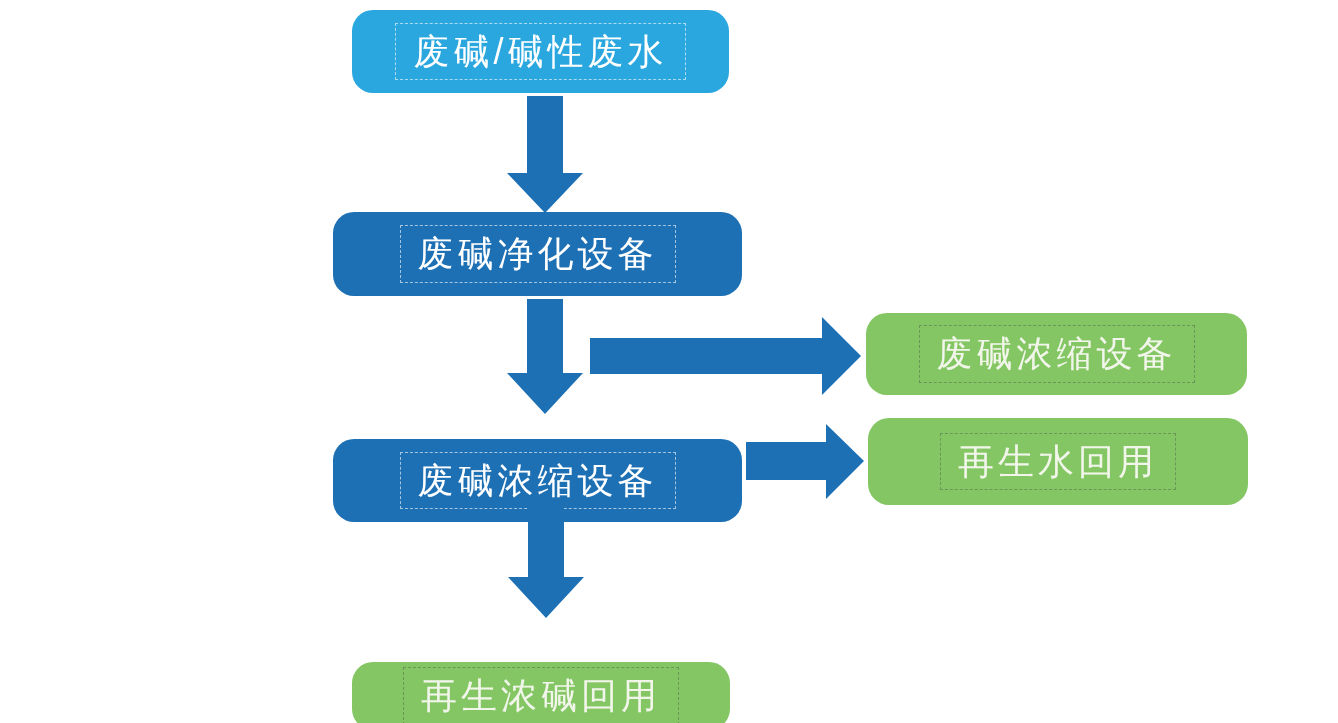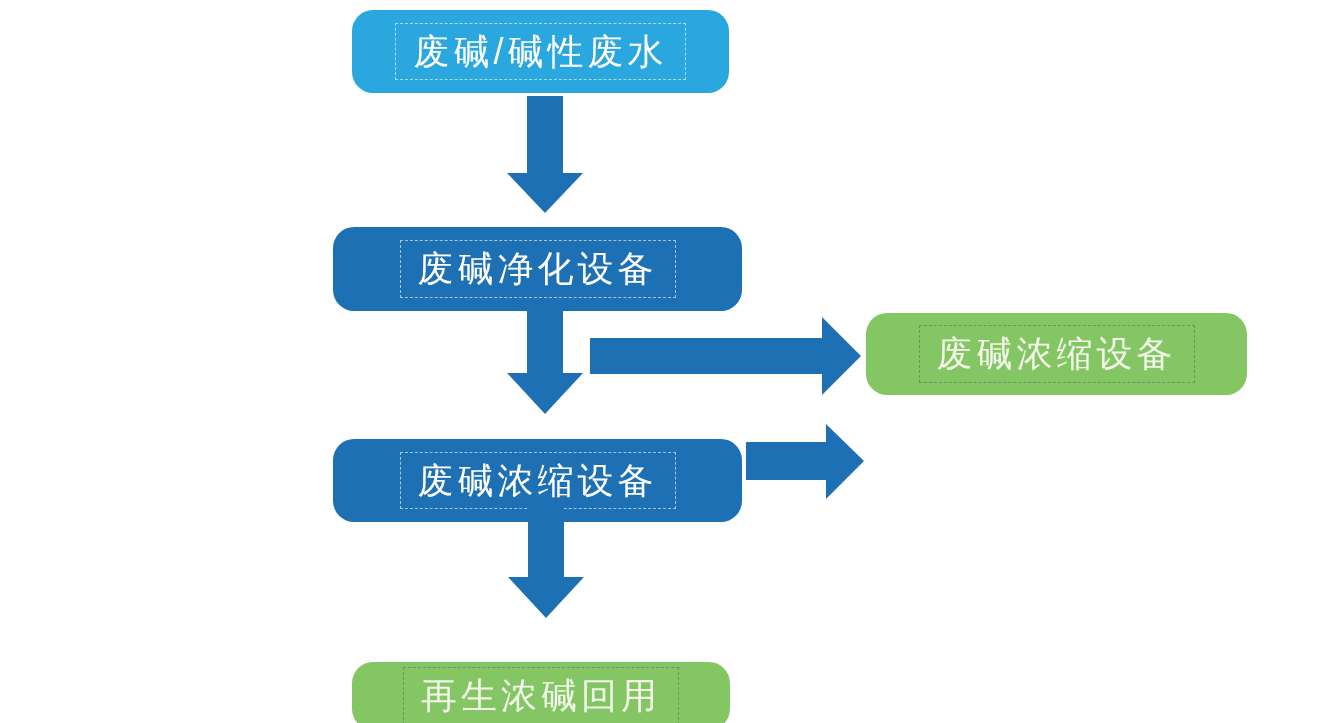--- a/index.html
+++ b/index.html
@@ -59,21 +59,21 @@
   <div class="node source" style="left:352px; top:10px; width:377px; height:83px;">
     <div class="ph">
       <span class="label">废碱/碱性废水</span>
     </div>
   </div>
 
   <svg class="arrow" style="left:507px; top:96px;" width="76" height="117" viewBox="0 0 76 117">
     <polygon points="20,0 56,0 56,77 76,77 38,117 0,77 20,77"></polygon>
   </svg>
 
-  <div class="node process" style="left:333px; top:227px; width:409px; height:84px;">
+  <div class="node process" style="left:333px; top:212px; width:409px; height:84px;">
     <div class="ph">
       <span class="label">废碱净化设备</span>
     </div>
   </div>
 
   <svg class="arrow" style="left:507px; top:299px;" width="76" height="115" viewBox="0 0 76 115">
     <polygon points="20,0 56,0 56,74 76,74 38,115 0,74 20,74"></polygon>
   </svg>
 
   <svg class="arrow" style="left:590px; top:317px;" width="271" height="78" viewBox="0 0 271 78">
@@ -89,20 +89,25 @@
   <div class="node process" style="left:333px; top:417px; width:409px; height:83px;margin-top:22px;">
     <div class="ph">
       <span class="label">废碱浓缩设备</span>
     </div>
   </div>
 
   <svg class="arrow" style="left:746px; top:424px;" width="118" height="75" viewBox="0 0 118 75">
     <polygon points="0,18 80,18 80,0 118,37 80,75 80,56 0,56"></polygon>
   </svg>
 
+  <div class="node output" style="left:868px; top:418px; width:380px; height:87px;">
+    <div class="ph">
+      <span class="label">再生水回用</span>
+    </div>
+  </div>
 
   <svg class="arrow" style="left:508px; top:504px;" width="76" height="114" viewBox="0 0 76 114">
     <polygon points="20,0 56,0 56,73 76,73 38,114 0,73 20,73"></polygon>
   </svg>
 
   <div class="node output" style="left:352px; top:622px; width:378px; height:68px;margin-top:40px;">
     <div class="ph">
       <span class="label">再生浓碱回用</span>
     </div>
   </div>

